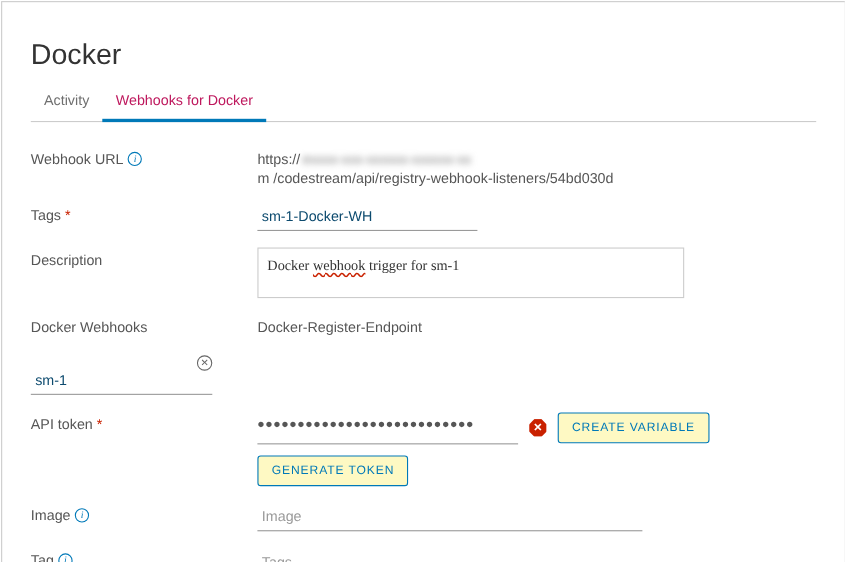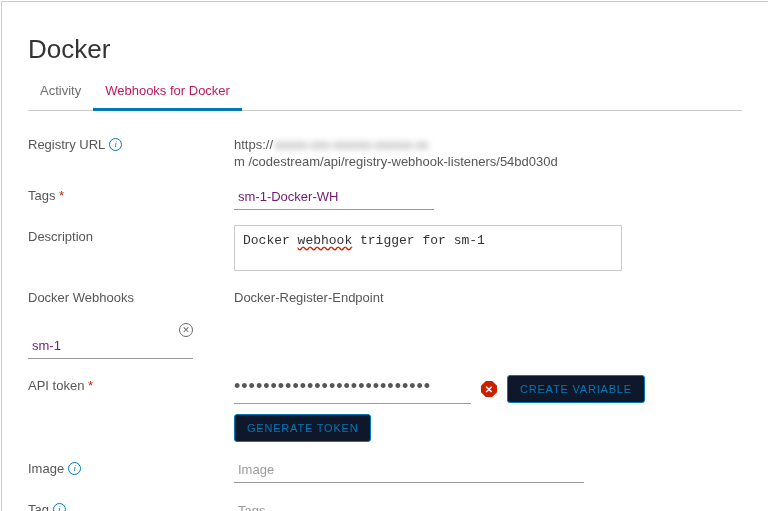--- a/index.html
+++ b/index.html
@@ -104,38 +104,38 @@
     filter: blur(3px);
     user-select: none;
     color: #888;
     letter-spacing: -0.3px;
   }
   .text-input {
     border: none;
     border-bottom: 1px solid #9a9a9a;
     padding: 5px 4px;
     font-size: 13px;
-    color: #701a75;
+    color: #0c4a6e;
     outline: none;
     background: transparent;
     width: 200px;
   }
   .text-input.placeholder-style::placeholder {
     color: #9a9a9a;
   }
   .textarea {
     border: 1px solid #ccc;
     padding: 7px 8px;
     font-size: 13px;
     width: 388px;
     height: 46px;
     resize: both;
     outline: none;
     color: #333;
-    font-family: Liberation Mono, monospace;
+    font-family: Liberation Serif, serif;
   }
   .spellcheck {
     text-decoration: underline wavy #c92100;
     text-underline-offset: 2px;
   }
   .pipeline-wrap {
     position: relative;
     display: inline-block;
   }
   .pipeline-input {
@@ -183,21 +183,21 @@
     display: flex;
     align-items: center;
     justify-content: center;
     color: #fff;
     font-size: 10px;
     font-weight: bold;
   }
   .btn-outline {
     border: 1px solid #0079b8;
     color: #0079b8;
-    background: #0f172a;
+    background: #fef9c3;
     padding: 7px 12px;
     font-size: 11px;
     font-weight: 500;
     letter-spacing: 0.8px;
     cursor: pointer;
     border-radius: 3px;
   }
 </style>
 </head>
 <body>
@@ -208,21 +208,21 @@
 
   <div class="tabs">
     <div class="tab">Activity</div>
     <div class="tab active">Webhooks for Docker</div>
   </div>
 
   <div class="form">
 
     <div class="row">
       <div class="label-col">
-        <span>Registry URL</span>
+        <span>Webhook URL</span>
         <span class="info-icon">i</span>
       </div>
       <div class="value-col url-text">
         <span>https://</span>
           <span class="blur">exxxx-xxx-xxxxxx-xxxxxx-xx</span>
           <span>m /codestream/api/registry-webhook-listeners/54bd030d</span>
       </div>
     </div>
 
 

